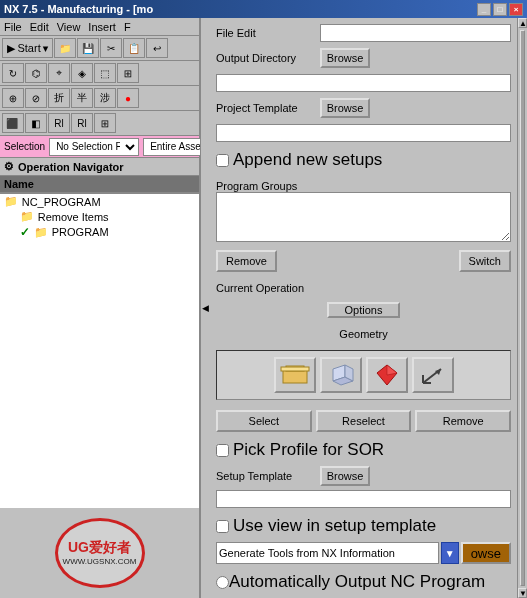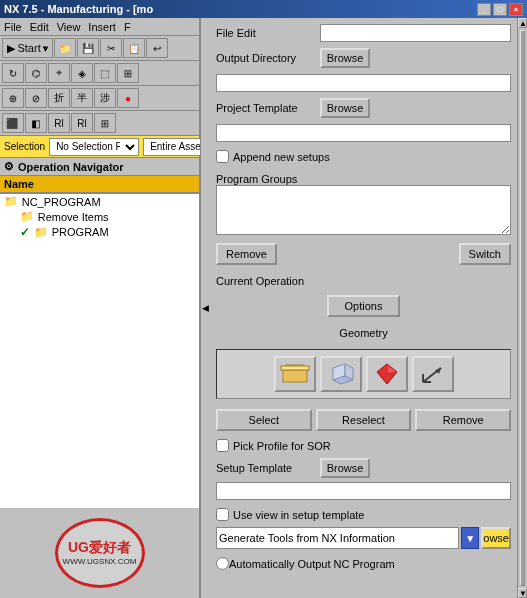--- a/index.html
+++ b/index.html
@@ -79,21 +79,21 @@
       border: 1px solid #888;
       padding: 1px 4px;
       display: flex; align-items: center; gap: 2px;
       cursor: pointer;
       font-size: 11px;
       height: 20px;
     }
 
     
     .selection-bar {
-      background: #fde047;
+      background: #f9a8d4;
       border-bottom: 1px solid #888;
       padding: 2px 4px;
       display: flex;
       align-items: center;
       gap: 4px;
       height: 22px;
     }
     .selection-combo {
       background: white;
       border: 1px solid #888;
@@ -190,21 +190,21 @@
       font-size: 11px;
       padding: 0 2px;
     }
 
     .checkbox-row {
       display: flex;
       align-items: center;
       gap: 4px;
       margin: 2px 0;
     }
-    .checkbox-label { font-size: 11px; }
+    .checkbox-label { font-size: 17px; }
 
     .section-label {
       font-size: 11px;
       font-weight: normal;
       margin-top: 4px;
     }
 
     .program-groups-box {
       width: 100%;
       height: 50px;
@@ -303,25 +303,25 @@
       height: 22px;
       background: #4060c8;
       border: 1px solid #2040a0;
       color: white;
       font-size: 10px;
       cursor: pointer;
       display: flex; align-items: center; justify-content: center;
     }
     .oswe-btn {
       height: 22px;
-      background: #fde047;
+      background: #a16207;
       border: 2px outset #e0e0e0;
-      font-size: 11px;
-      cursor: pointer;
-      padding: 0 0;
+      font-size: 13px;
+      cursor: pointer;
+      padding: 0 8px;
     }
 
     .radio-row {
       display: flex;
       align-items: center;
       margin-top: 4px;
     }
     .watermark-circle {
       width: 90px;
       height: 70px;
@@ -440,21 +440,21 @@
       <select class="selection-combo">
         <option>Entire Assem</option>
       </select>
     </div>
 
     <div style="flex:1; display:flex; flex-direction:column; overflow:hidden;">
       <div class="navigator-header">
         <span>⚙</span>
         <span>Operation Navigator</span>
       </div>
-      <div style="background:#eab308; padding:2px 4px; border-bottom:1px solid #888; font-weight:bold; font-size:11px;">
+      <div style="background:#737373; padding:2px 4px; border-bottom:1px solid #888; font-weight:bold; font-size:11px;">
         <span>Name</span>
       </div>
       <div class="navigator">
         <div class="nav-row">
           <span style="color:#e8a020;">📁</span>
           <span>NC_PROGRAM</span>
         </div>
         <div class="nav-row nav-indent">
           <span style="color:#e8a020;">📁</span>
           <span>Remove Items</span>

